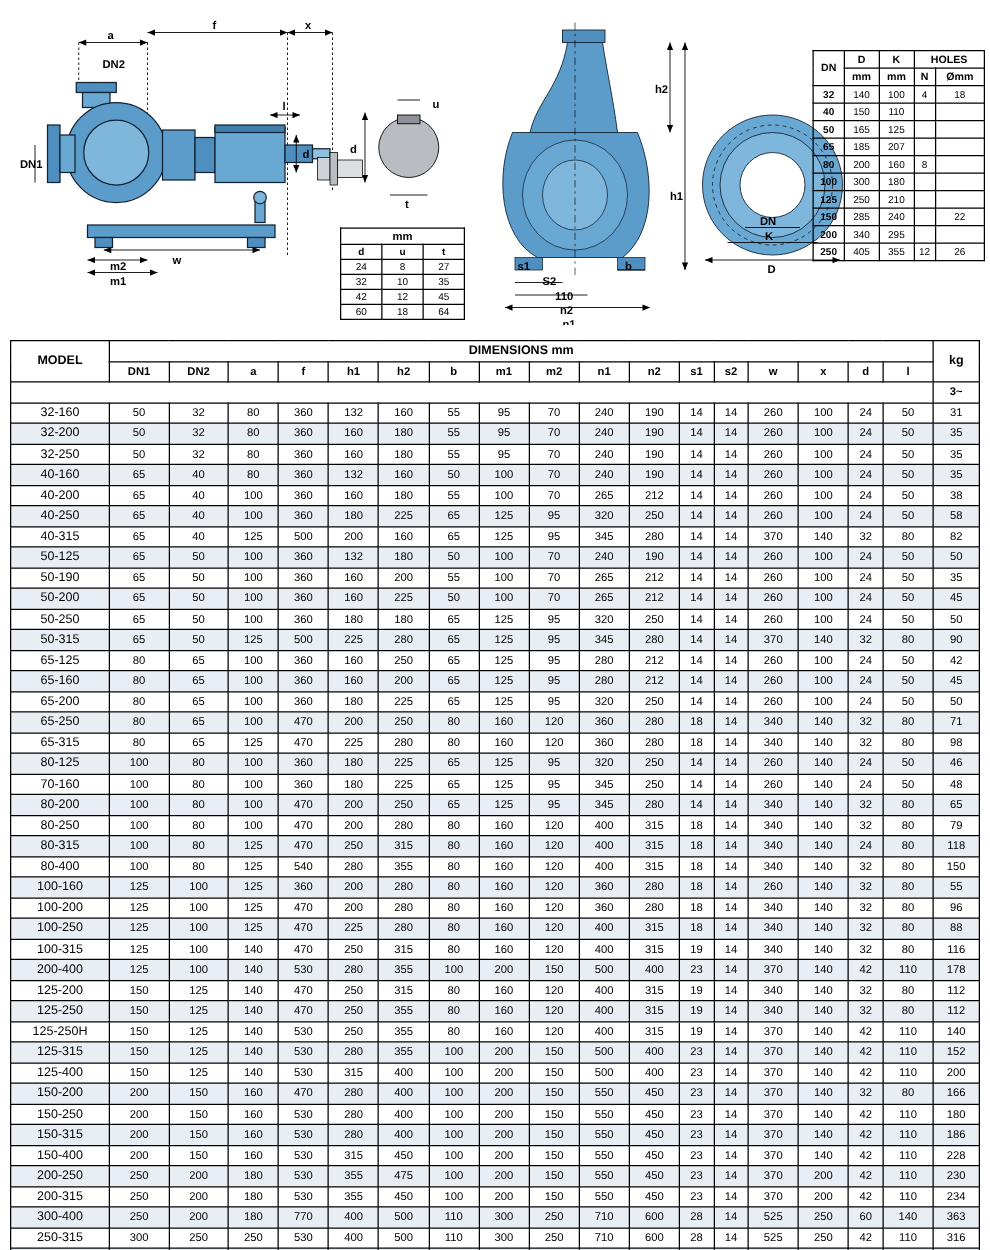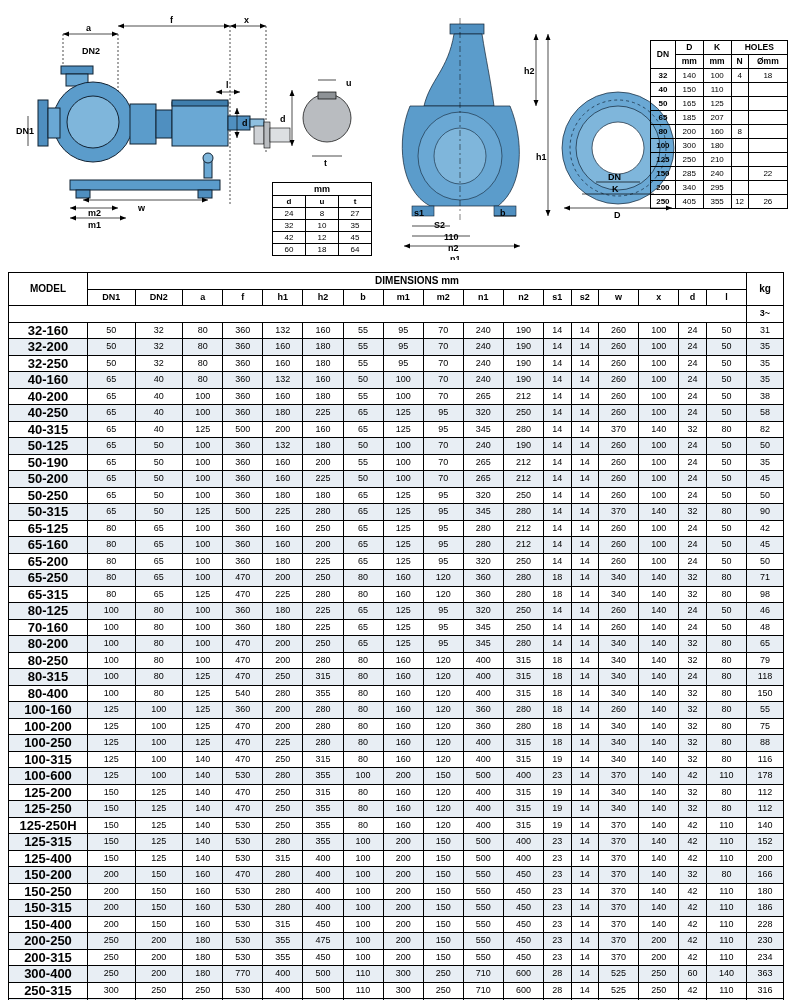--- a/index.html
+++ b/index.html
@@ -23,21 +23,21 @@
   .mmtable .cap{text-align:center;font-weight:bold;font-size:9px;border:1px solid #000;border-bottom:0;line-height:12px;}
   table.mm{border-collapse:collapse;font-size:8px;width:100px;}
   table.mm th,table.mm td{border:1px solid #000;text-align:center;height:11px;line-height:11px;font-weight:normal;padding:0;}
   table.mm th{font-weight:bold;}
 
   
   .maintable{position:absolute;left:8px;top:272px;width:776px;}
   table.dims{border-collapse:collapse;width:776px;font-size:9px;}
   table.dims th,table.dims td{border:1px solid #000;text-align:center;padding:0;height:15.5px;line-height:15.5px;}
   table.dims th{font-weight:bold;font-size:9px;background:#ffffff;}
-  table.dims td.model{font-weight:bold;font-size:13px;}
+  table.dims td.model{font-weight:normal;font-size:10px;}
   table.dims thead th.big{font-size:10px;}
   table.dims tbody tr:nth-child(odd){background:#e8eef4;}
   table.dims tbody tr:nth-child(even){background:#ffffff;}
 </style>
 </head>
 <body>
 
 <div class="page">
 
   <div class="drawings">
@@ -889,21 +889,21 @@
             <td>160</td>
             <td>120</td>
             <td>360</td>
             <td>280</td>
             <td>18</td>
             <td>14</td>
             <td>340</td>
             <td>140</td>
             <td>32</td>
             <td>80</td>
-            <td>75</td>
+            <td>96</td>
           </tr>
           <tr>
             <td class="model">100-250</td>
             <td>125</td>
             <td>100</td>
             <td>125</td>
             <td>470</td>
             <td>225</td>
             <td>280</td>
             <td>80</td>
@@ -934,21 +934,21 @@
             <td>315</td>
             <td>19</td>
             <td>14</td>
             <td>340</td>
             <td>140</td>
             <td>32</td>
             <td>80</td>
             <td>116</td>
           </tr>
           <tr>
-            <td class="model">100-600</td>
+            <td class="model">200-400</td>
             <td>125</td>
             <td>100</td>
             <td>140</td>
             <td>530</td>
             <td>280</td>
             <td>355</td>
             <td>100</td>
             <td>200</td>
             <td>150</td>
             <td>500</td>

